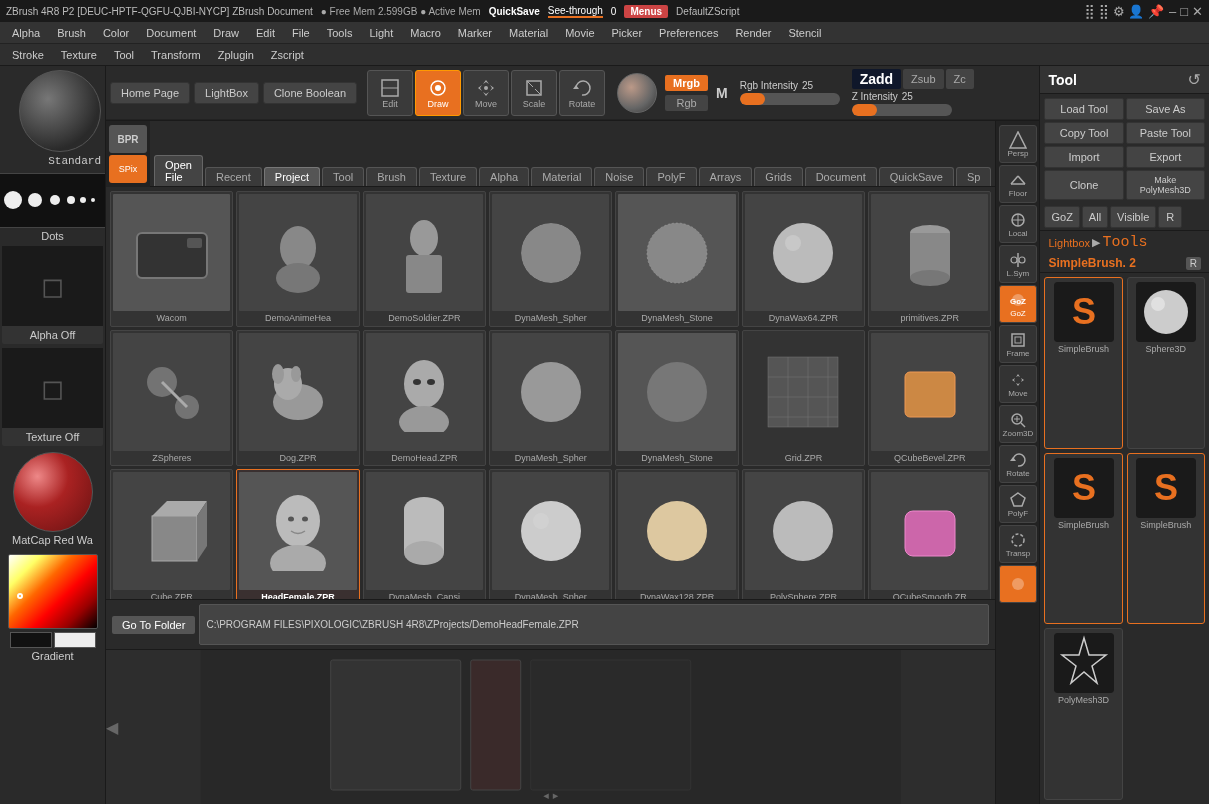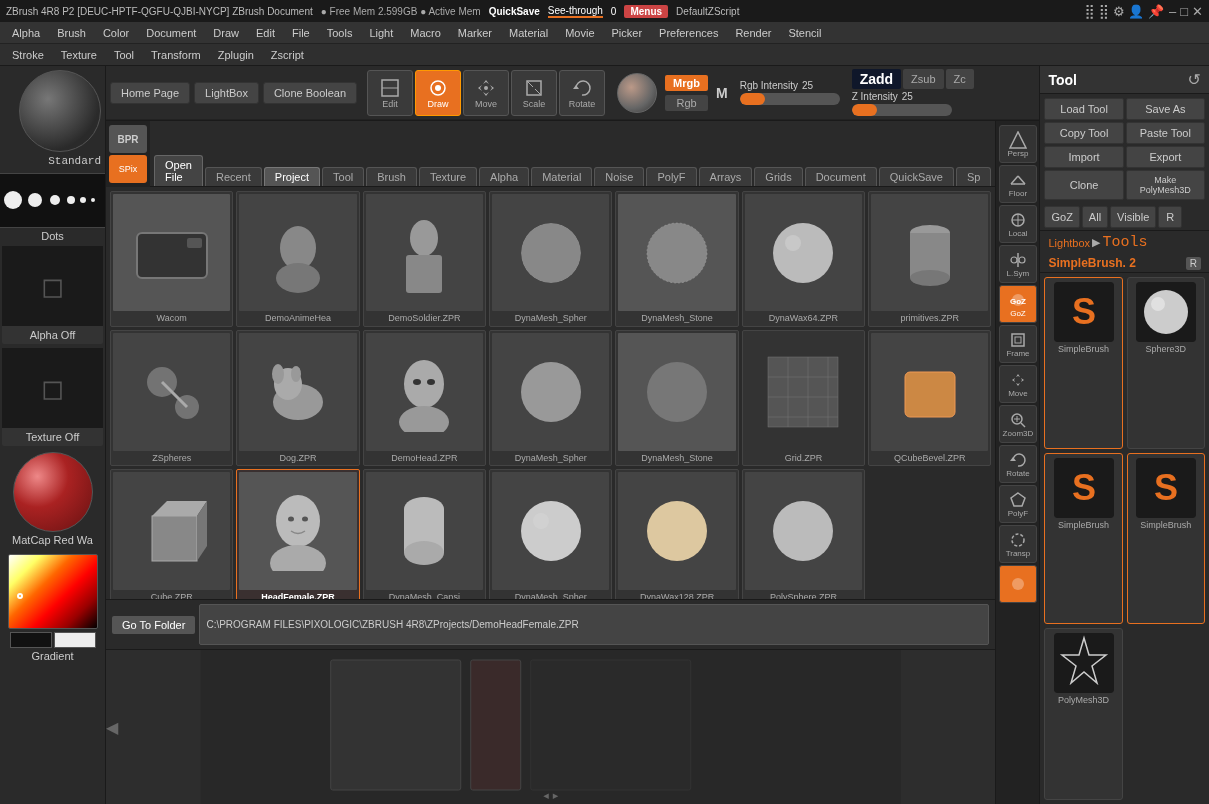--- a/index.html
+++ b/index.html
@@ -471,20 +471,29 @@
 
           <div class="file-item">
             <div class="file-thumb" style="background:#444;">
               <svg width="80" height="80" viewBox="0 0 80 80">
                   <circle cx="40" cy="40" r="30" fill="#bbb"></circle>
                 </svg>
             </div>
             <span class="file-name">PolySphere.ZPR</span>
           </div>
 
+          <div class="file-item">
+            <div class="file-thumb" style="background:#444;">
+              <svg width="80" height="80" viewBox="0 0 80 80">
+                  <rect x="15" y="20" width="50" height="45" rx="8" fill="#cc66aa"></rect>
+                  <rect x="15" y="20" width="50" height="45" rx="8" fill="none" stroke="#ee88cc" stroke-width="1"></rect>
+                </svg>
+            </div>
+            <span class="file-name">QCubeSmooth.ZR</span>
+          </div>
         </div>
 
         <div style="display:flex; align-items:center; gap:4px; padding:4px 6px; background:#2a2a2a; border-top:1px solid #1a1a1a;">
           <button style="background:#555; color:#fff; padding:3px 10px; border:none; border-radius:2px; cursor:pointer; font-size:11px;">Go To Folder</button>
           <input type="text" style="flex: 1 1 0%; background: rgb(68, 68, 68); color: rgb(204, 204, 204); border: 1px solid rgb(85, 85, 85); padding: 14px 6px; font-size: 10px; border-radius: 2px;" readonly="" value="C:\PROGRAM FILES\PIXOLOGIC\ZBRUSH 4R8\ZProjects/DemoHeadFemale.ZPR">
         </div>
 
         <div style="height:155px; background:#2d2d2d; border-top:1px solid #1a1a1a; display:flex; overflow:hidden; position:relative;">
 
           <div style="flex:1; background:#2d2d2d; cursor:crosshair; position:relative;">

